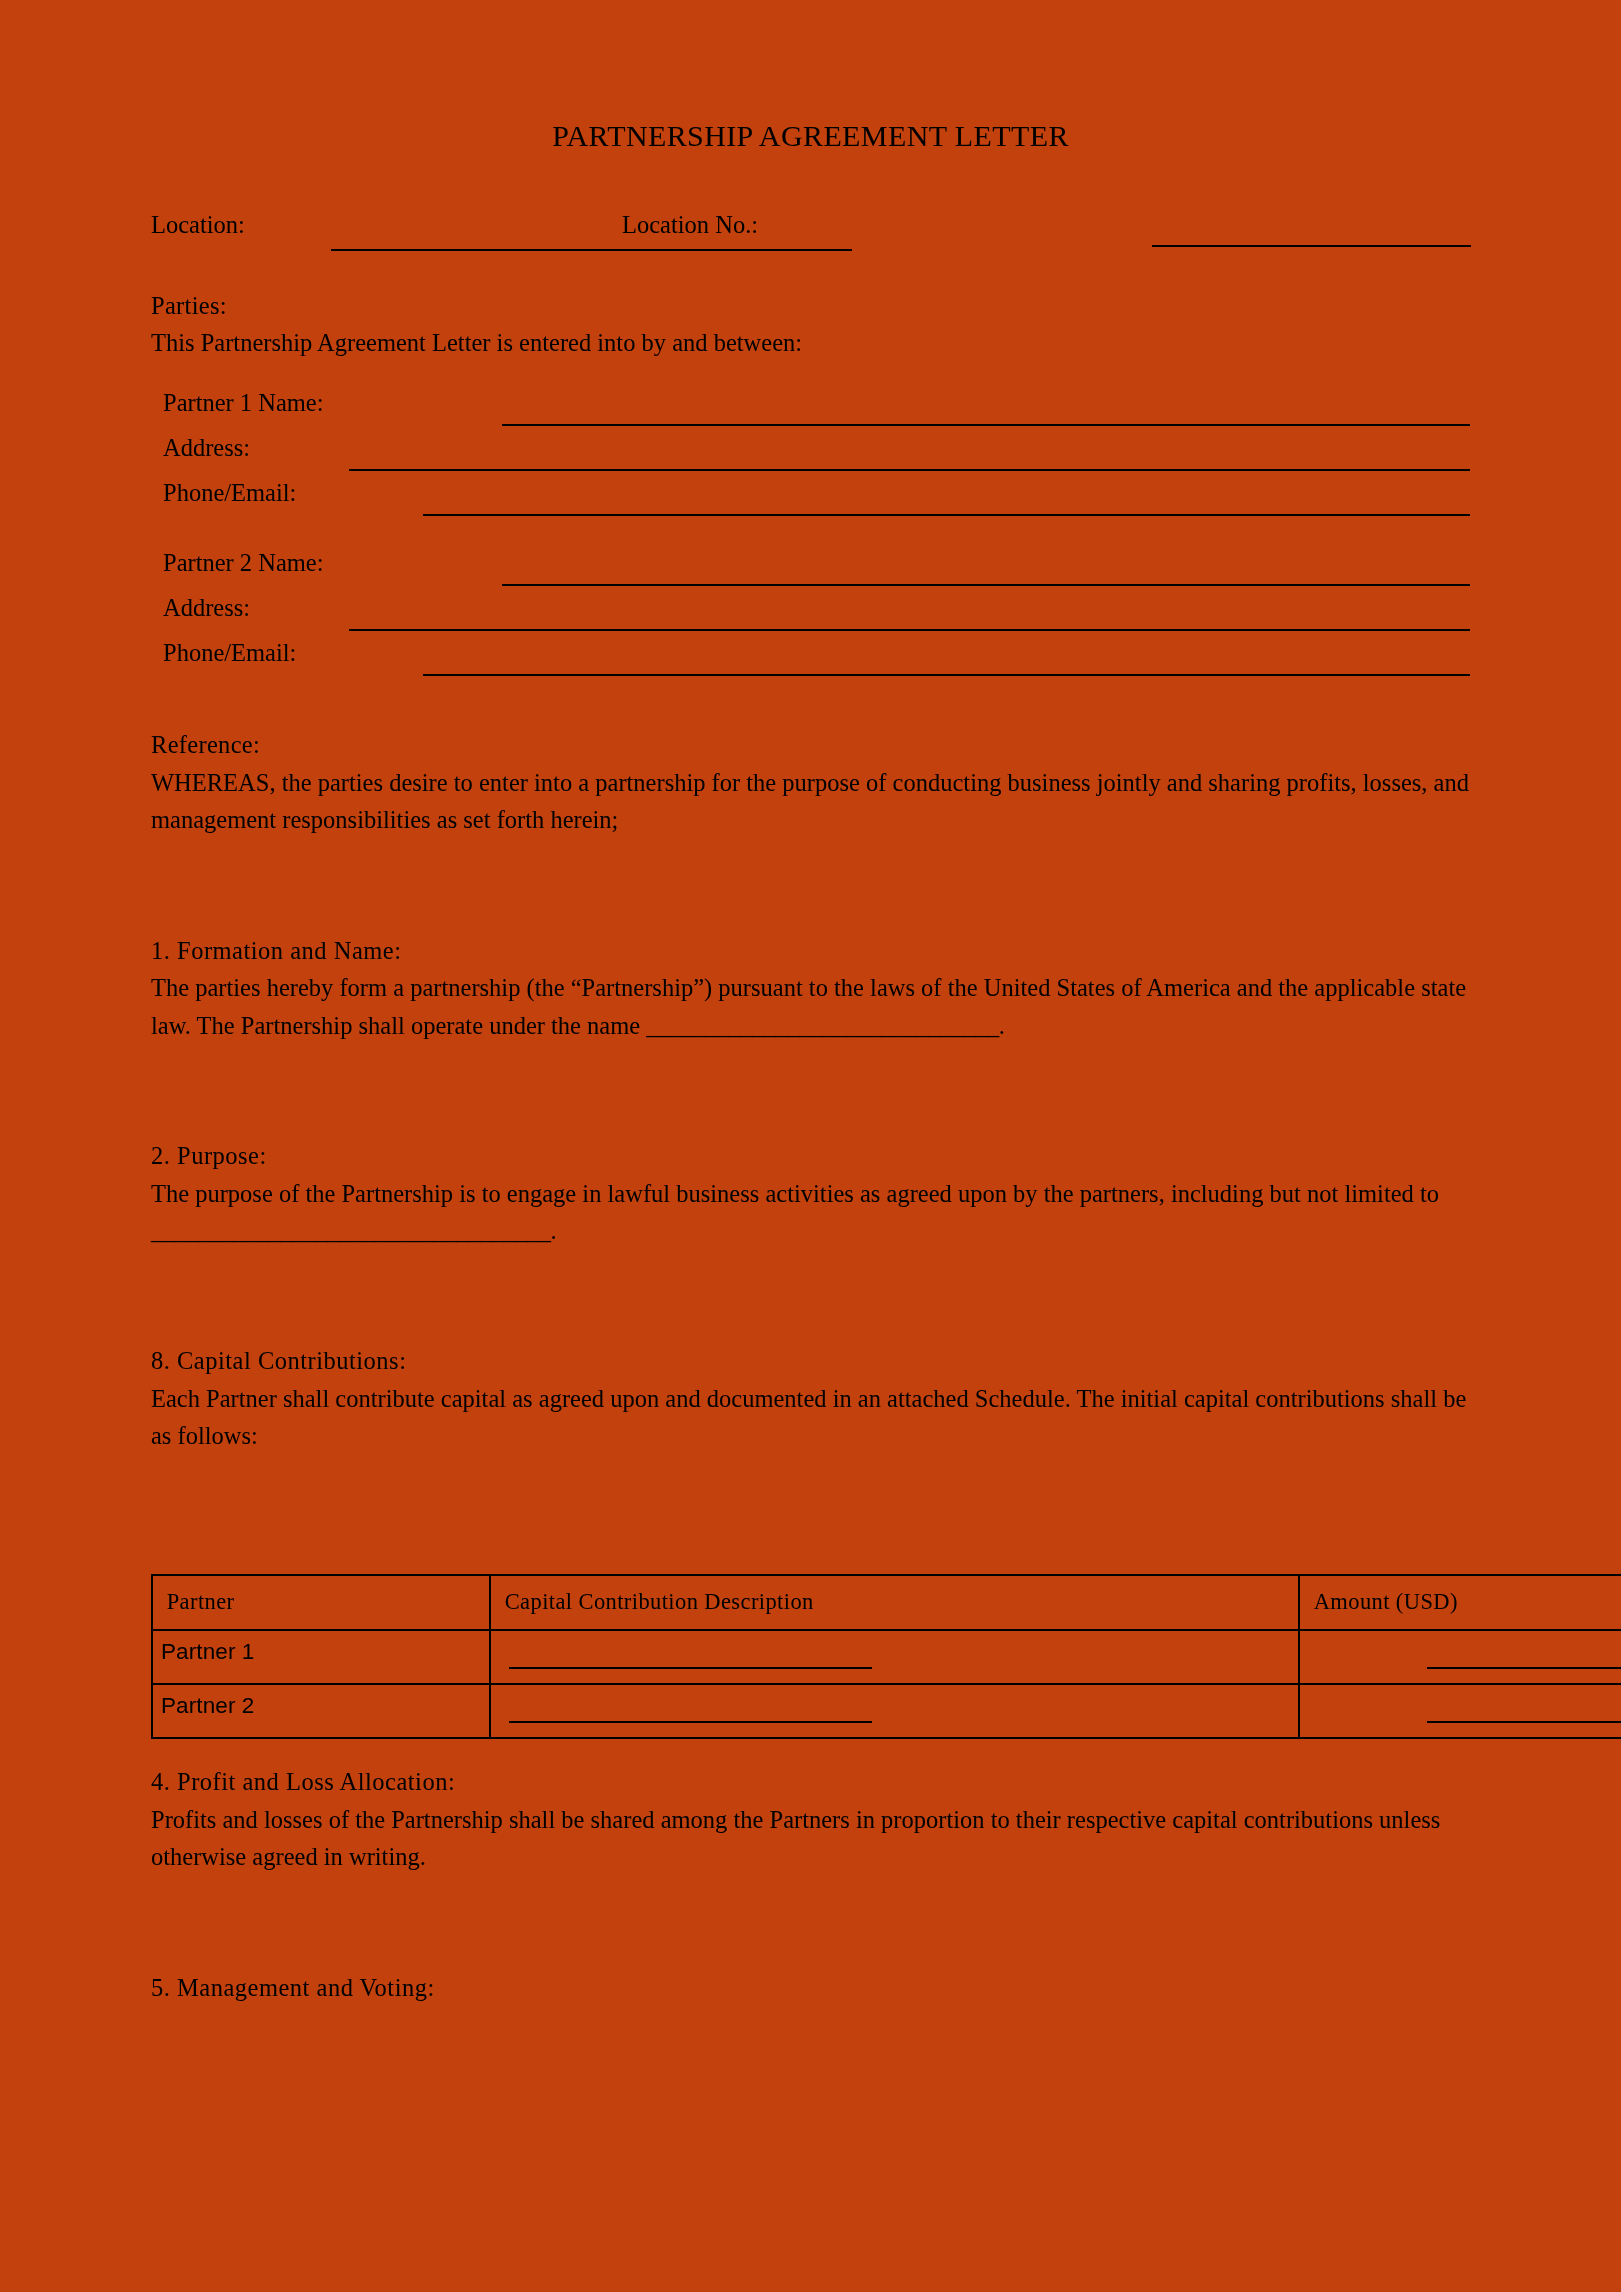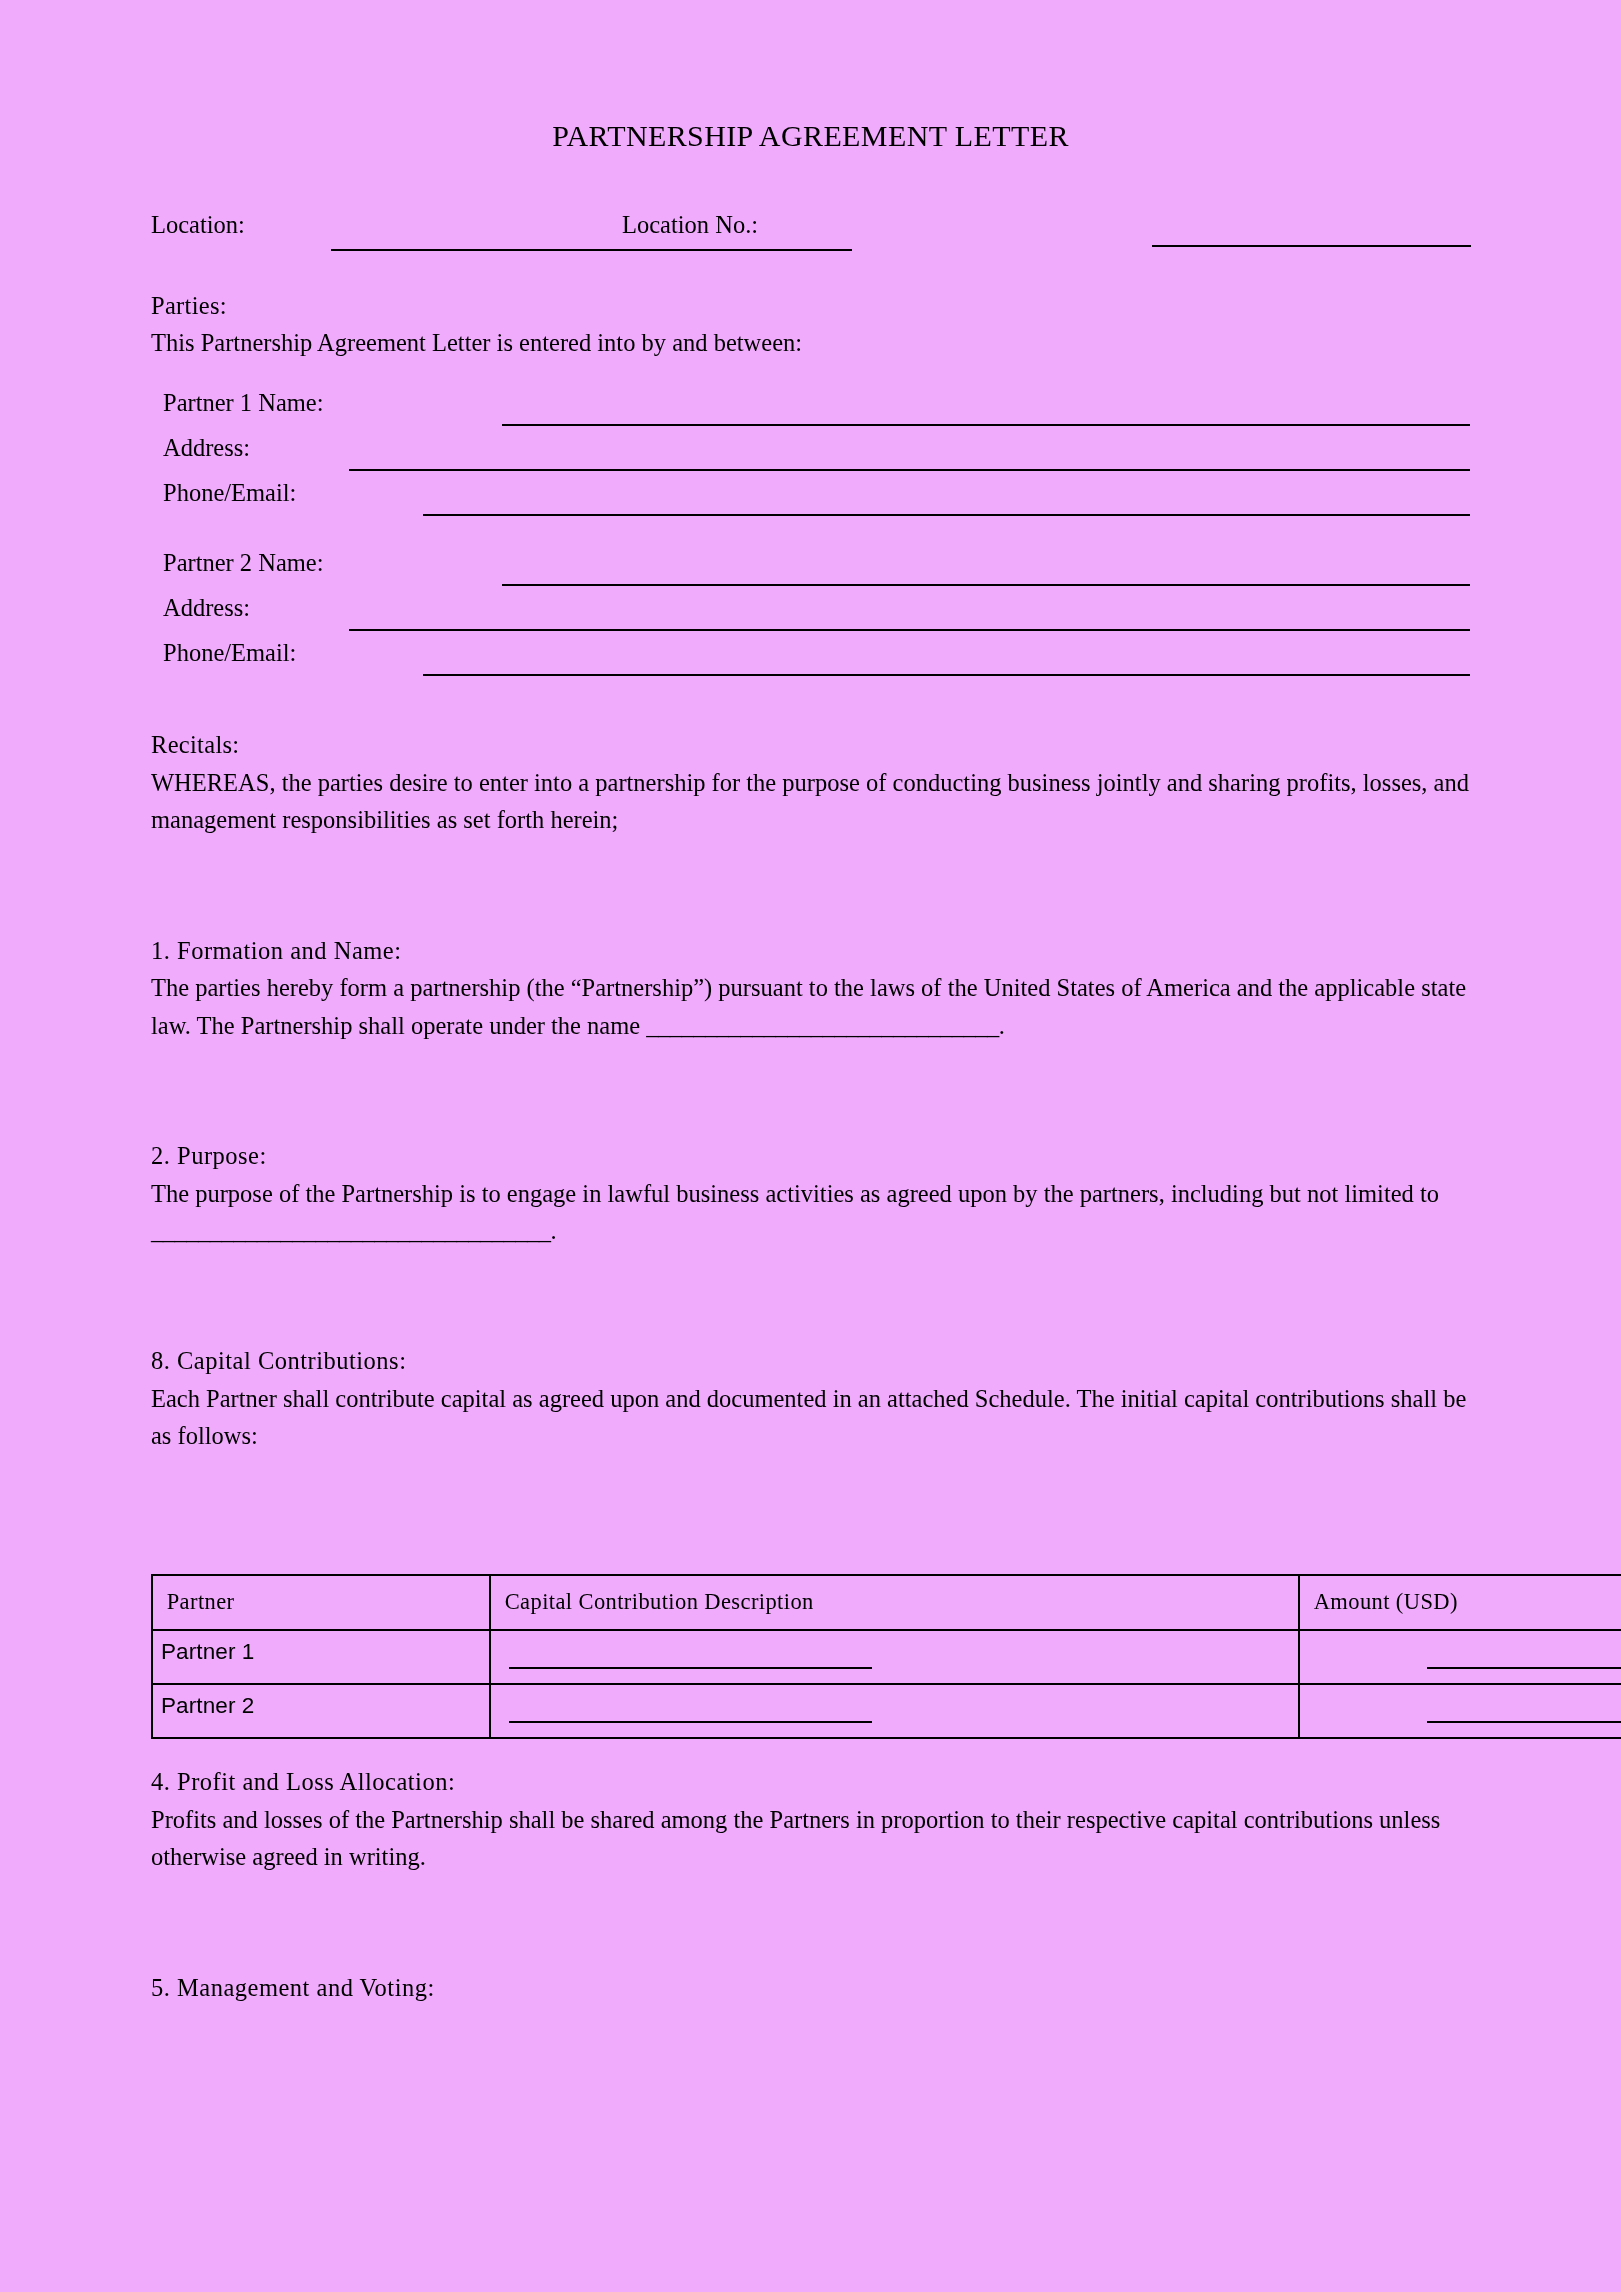--- a/index.html
+++ b/index.html
@@ -9,21 +9,21 @@
     background: #ffffff;
   }
   body {
     font-family: "Liberation Serif", "DejaVu Serif", serif;
     color: #000000;
   }
   .page {
     position: relative;
     width: 1621px;
     height: 2293px;
-    background: #f0abfc;
+    background: #c2410c;
     overflow: hidden;
   }
   .doc {
     position: absolute;
     left: 151px;
     top: 0;
     width: 1319px;
   }
 
   
@@ -189,21 +189,21 @@
       <span class="field-label">Address:</span>
       <span class="rule rule-addr"></span>
     </div>
     <div class="field-row">
       <span class="field-label">Phone/Email:</span>
       <span class="rule rule-phone"></span>
     </div>
 
     <div class="spacer-md"></div>
 
-    <p class="block-label">Recitals:</p>
+    <p class="block-label">Reference:</p>
     <p class="para">WHEREAS, the parties desire to enter into a partnership for the purpose of conducting business jointly and sharing profits, losses, and management responsibilities as set forth herein;</p>
 
     <div class="spacer-xl"></div>
 
     <p class="section-heading">1. Formation and Name:</p>
     <p class="para"><span>The parties hereby form a partnership (the “Partnership”) pursuant to the laws of the United States of America and the applicable state law. The Partnership shall operate under the name </span><span class="blank">______________________________</span><span>.</span></p>
 
     <div class="spacer-xl"></div>
 
     <p class="section-heading">2. Purpose:</p>

